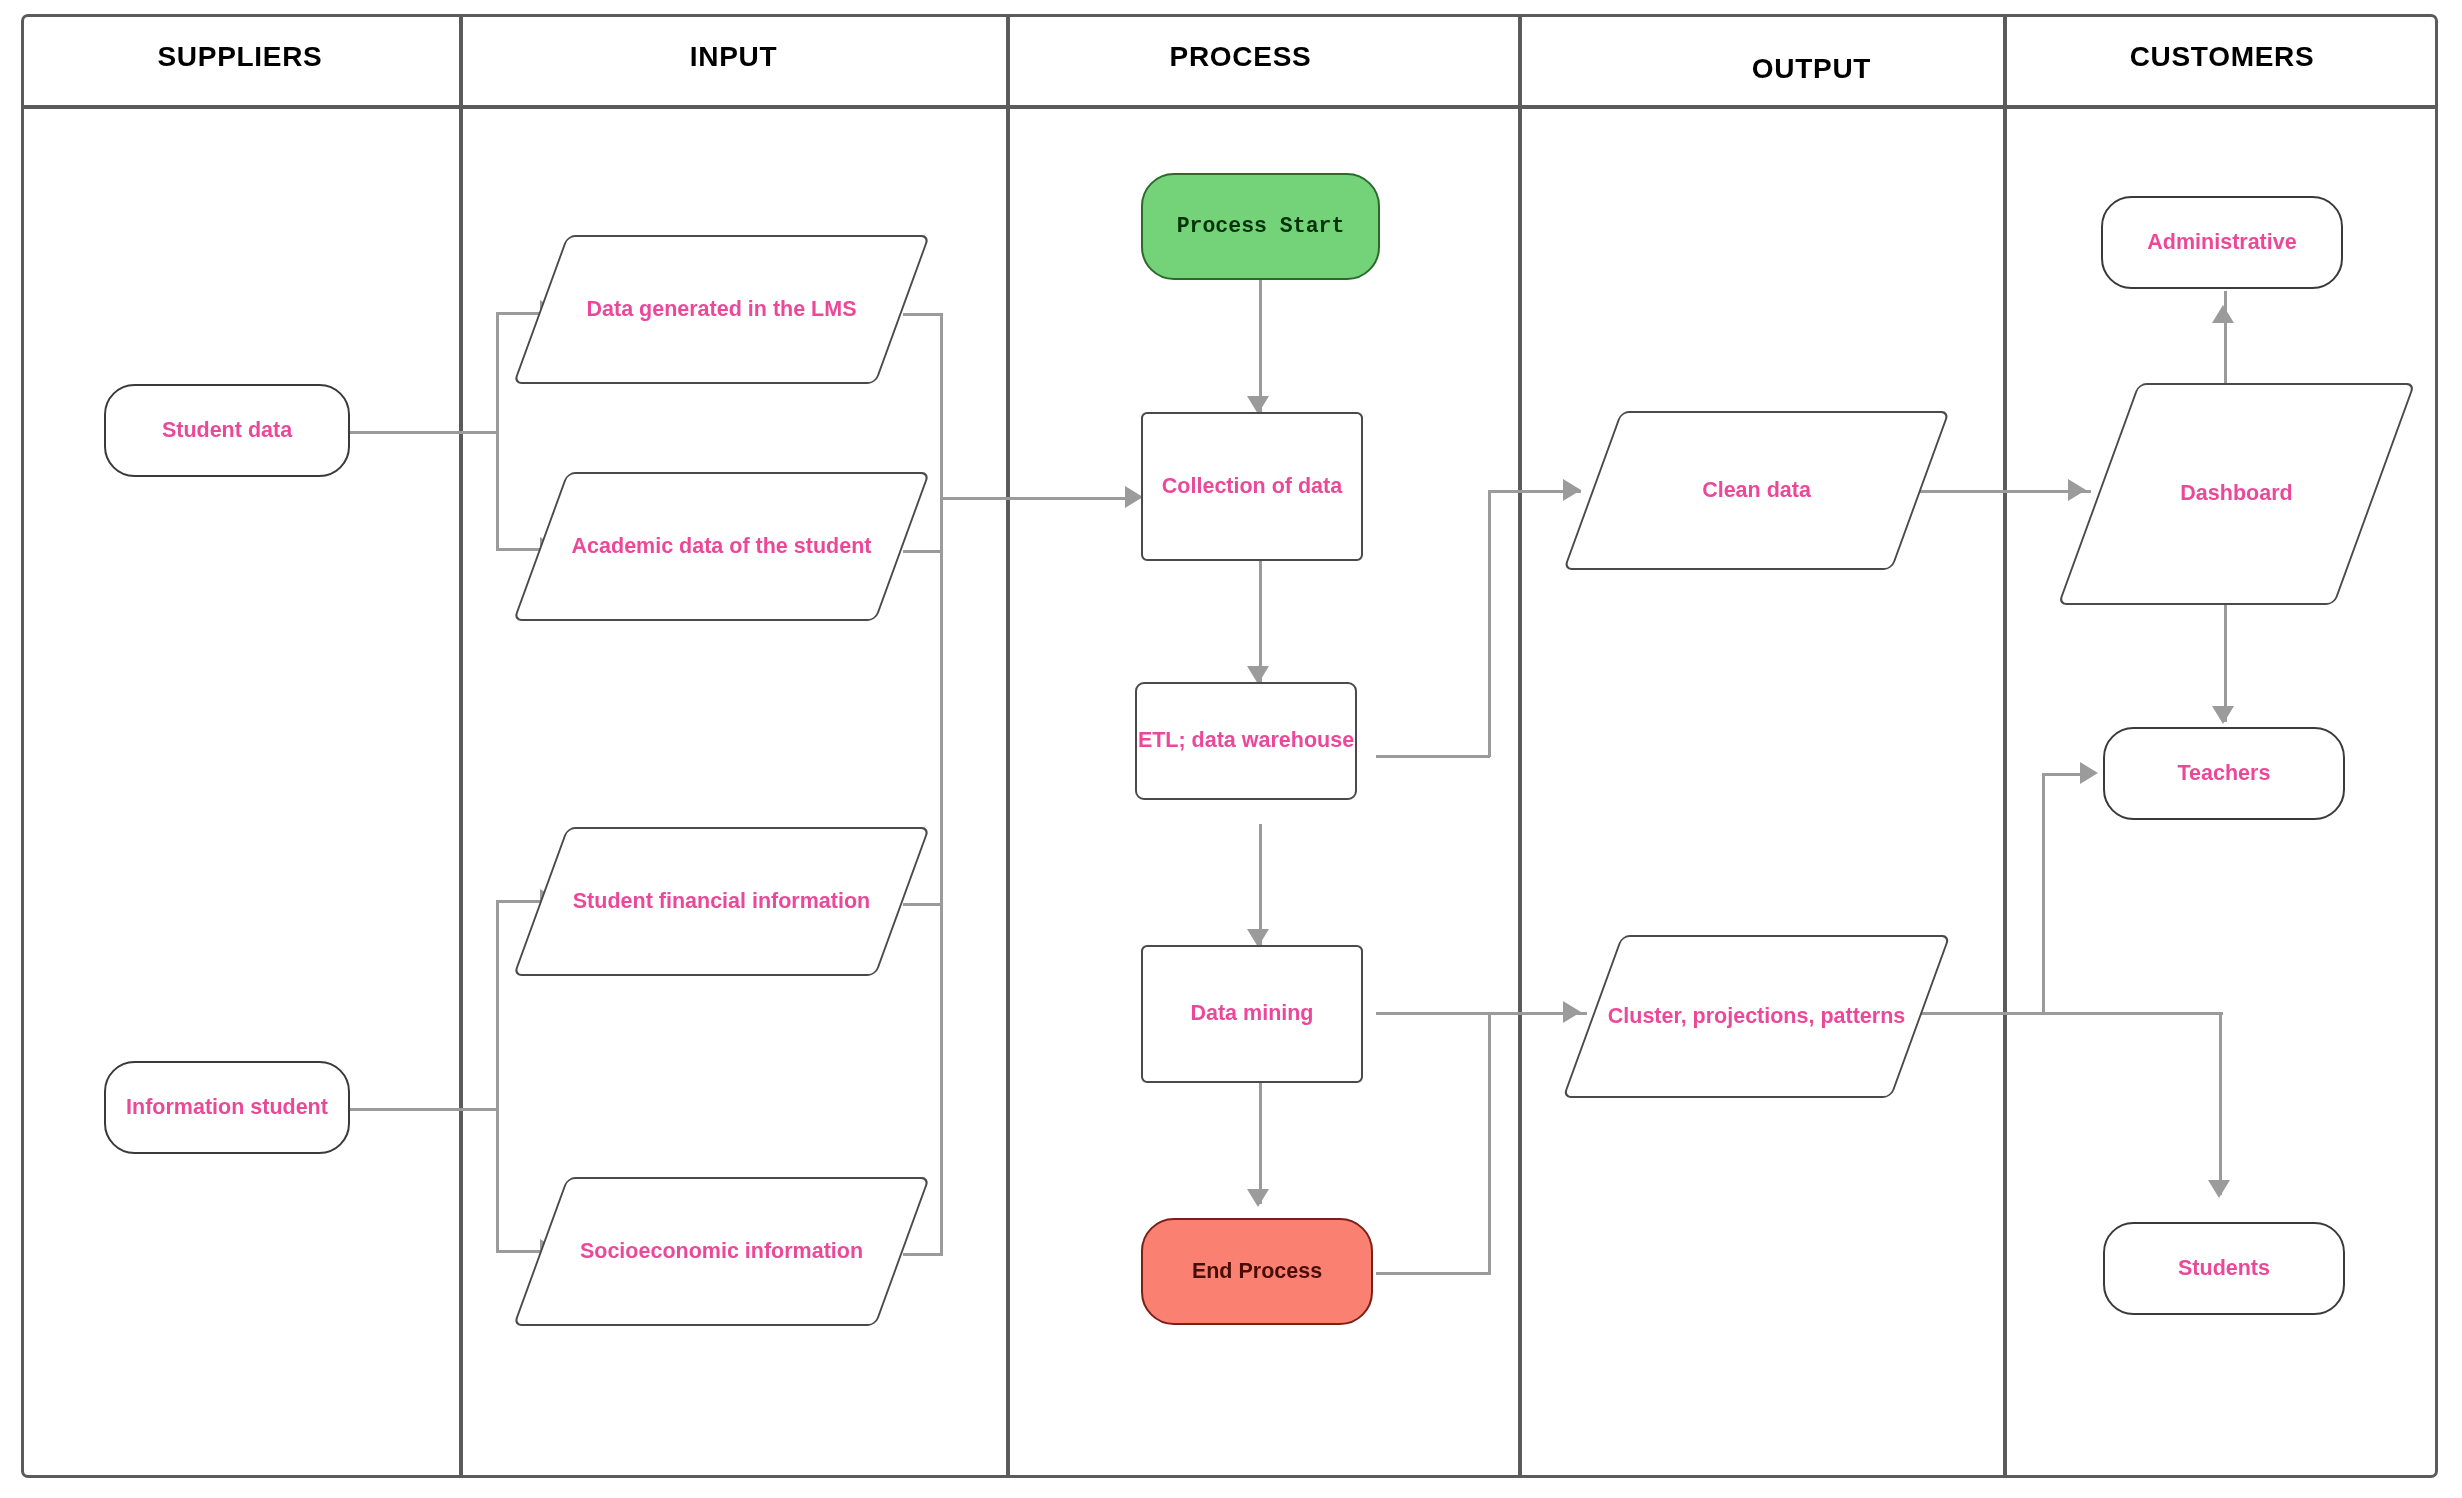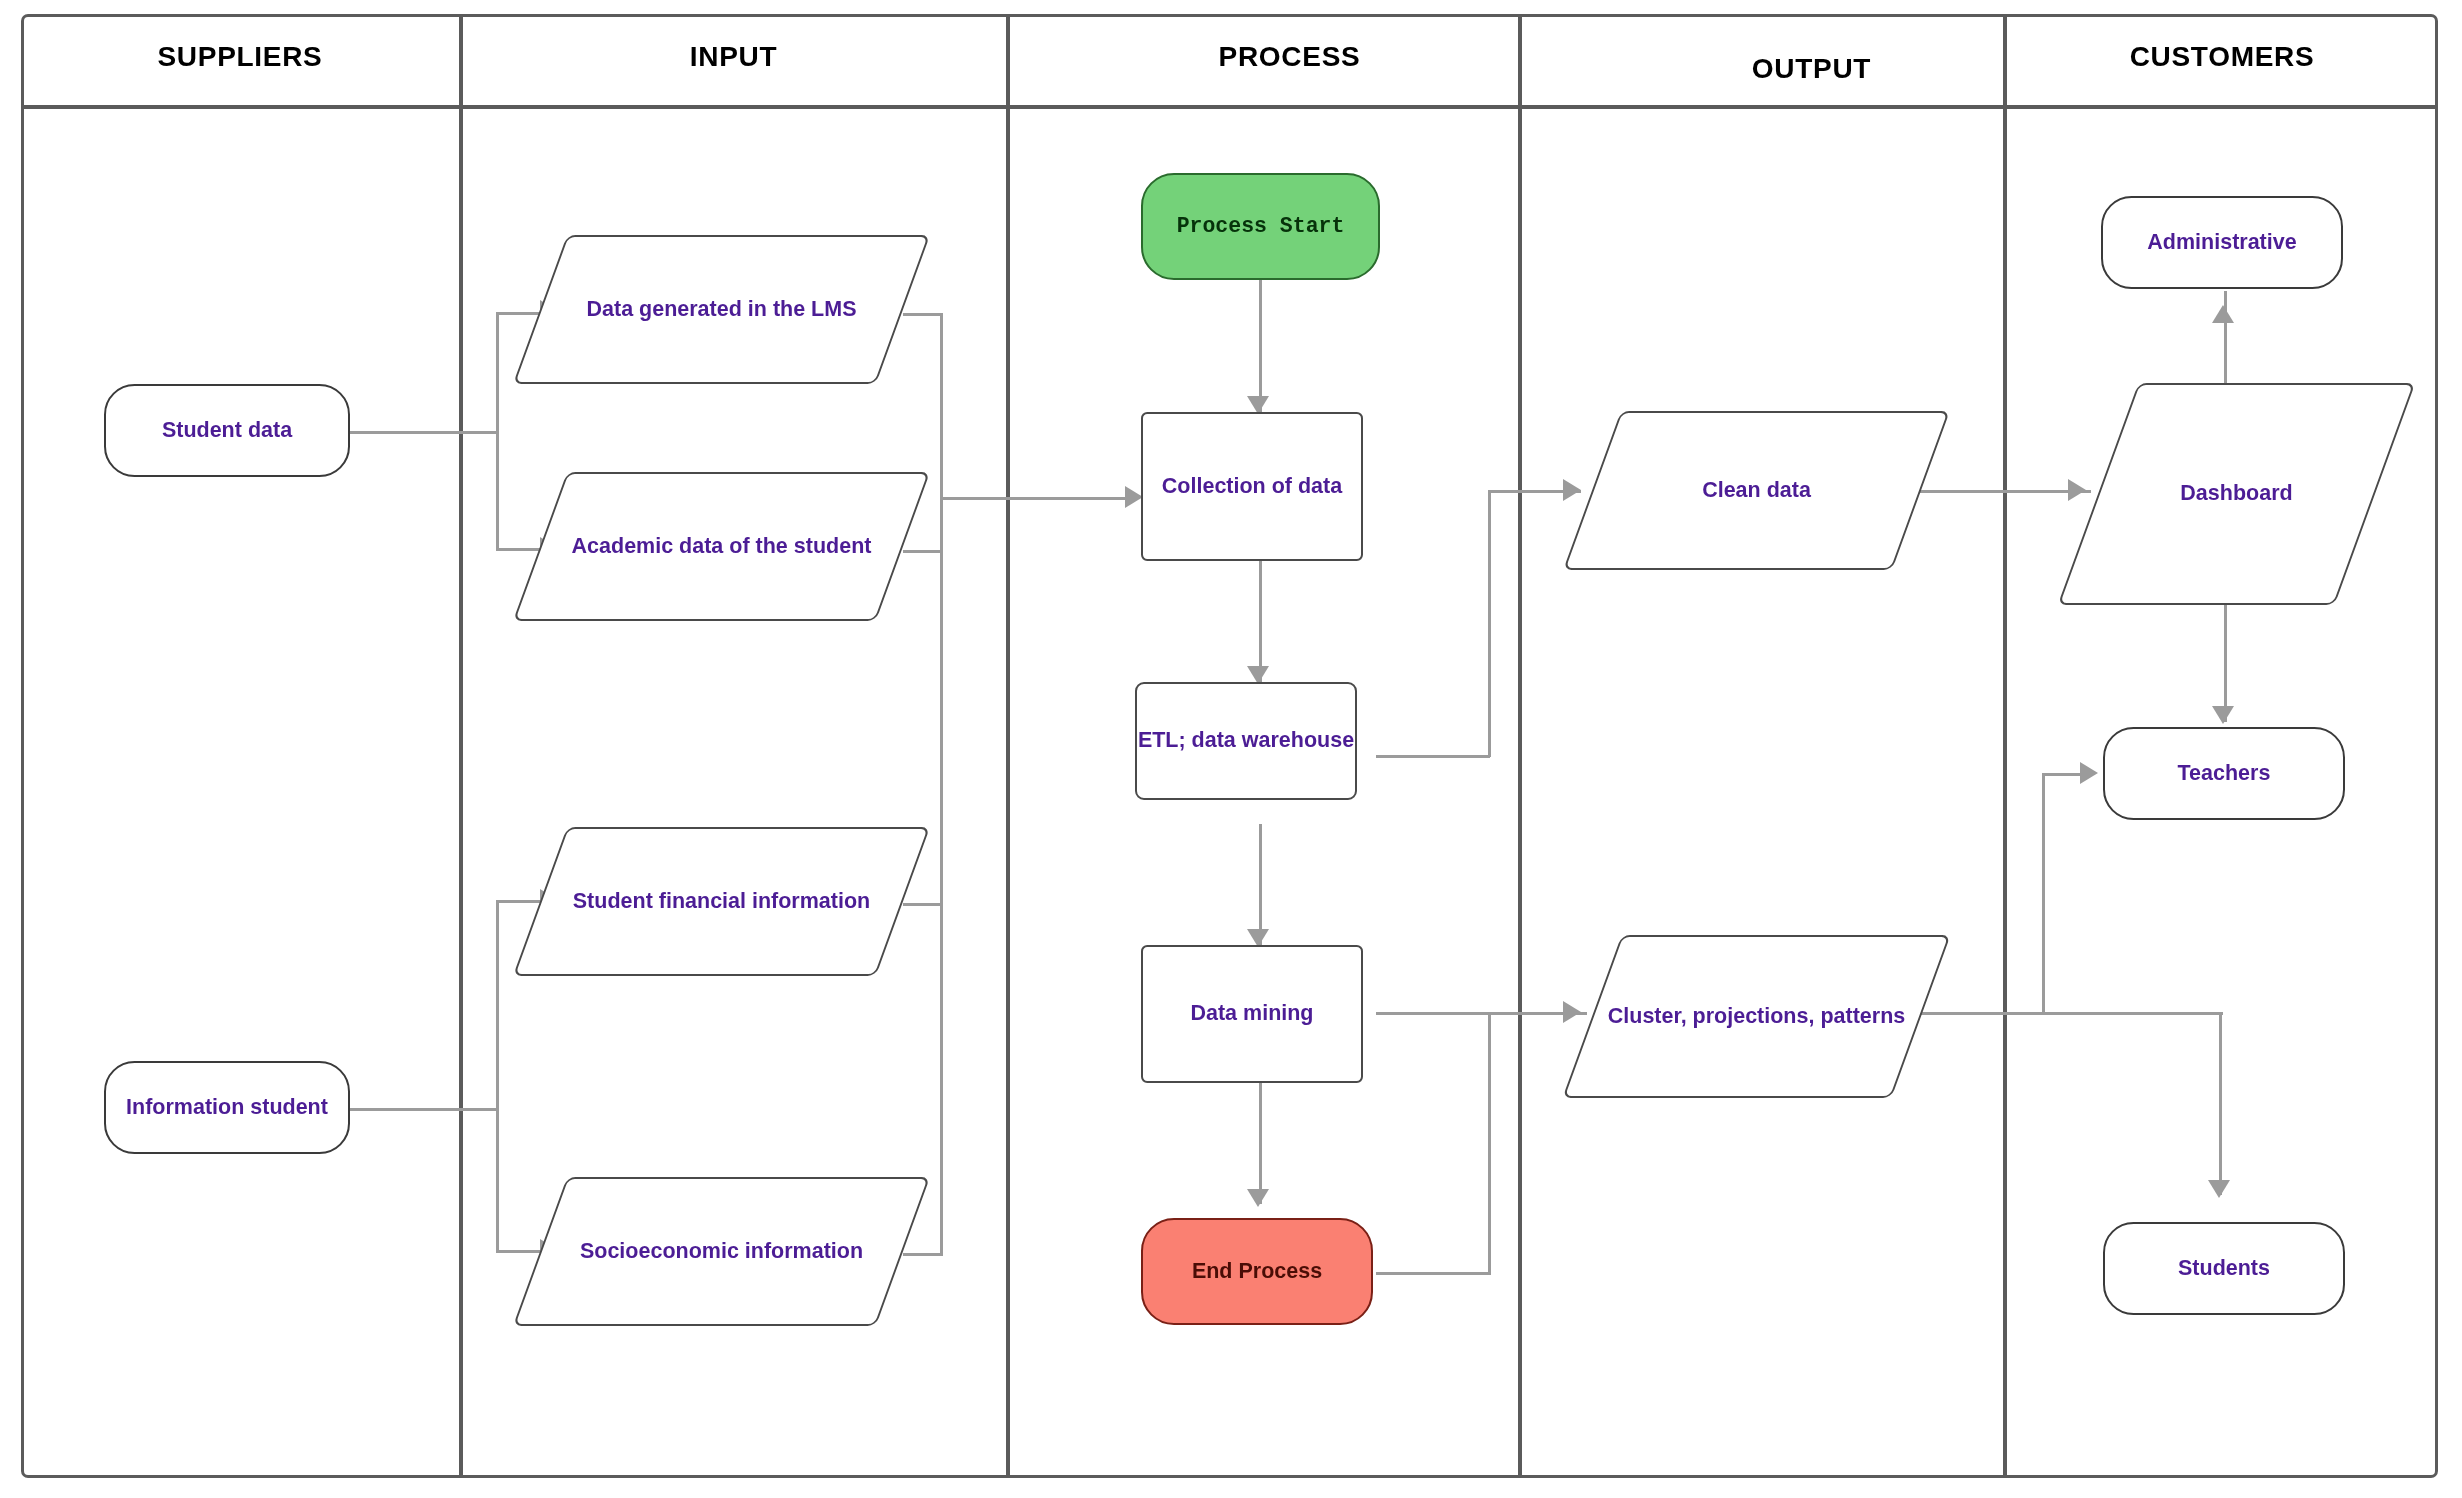--- a/index.html
+++ b/index.html
@@ -16,21 +16,21 @@
 
   .colhead{
     position:absolute;top:39px;height:35px;line-height:35px;text-align:center;
     font-size:28px;font-weight:bold;letter-spacing:0.7px;color:#000;
   }
 
   
   .node{
     position:absolute;box-sizing:border-box;display:flex;align-items:center;
     justify-content:center;text-align:center;font-size:21.5px;font-weight:bold;
-    color:#4c1d95;line-height:1.18;background:#ffffff;
+    color:#ec4899;line-height:1.18;background:#ffffff;
   }
   .stadium{border:2.1px solid #3a3a3a;border-radius:30.5px;}
   .rect{border:2.1px solid #4a4a4a;border-radius:6.2px;}
   .para{border:none;background:transparent;}
   .para .pshape{
     position:absolute;left:0;top:0;width:100%;height:100%;
     border:2.1px solid #4a4a4a;border-radius:8.3px;background:#fff;
     transform:skewX(-20deg);box-sizing:border-box;
   }
   .para .ptext{position:relative;z-index:3;width:112%;}
@@ -53,21 +53,21 @@
 
   <div class="frame"></div>
   <div class="hdr-rule"></div>
   <div class="vrule" style="left:459px;"></div>
   <div class="vrule" style="left:1006px;"></div>
   <div class="vrule" style="left:1518px;"></div>
   <div class="vrule" style="left:2003px;"></div>
 
   <div class="colhead" style="left:21px;width:438px;">SUPPLIERS</div>
   <div class="colhead" style="left:462px;width:543px;">INPUT</div>
-  <div class="colhead" style="left:1035px;width:509px;">PROCESS</div>
+  <div class="colhead" style="left:986px;width:509px;">PROCESS</div>
   <div class="colhead" style="left:1571px;width:481px;margin-top:12px;">OUTPUT</div>
   <div class="colhead" style="left:2006px;width:432px;">CUSTOMERS</div>
 
   <div class="ln lnh" style="left:350px;top:431px;width:149px;"></div>
   <div class="ln lnv" style="left:496px;top:312px;height:238px;"></div>
   <div class="ln lnh" style="left:496px;top:312px;width:48px;"></div>
   <div class="ln lnh" style="left:496px;top:548px;width:48px;"></div>
   <div class="arr arr-r" style="left:540px;top:300px;"></div>
   <div class="arr arr-r" style="left:540px;top:537px;"></div>
 

